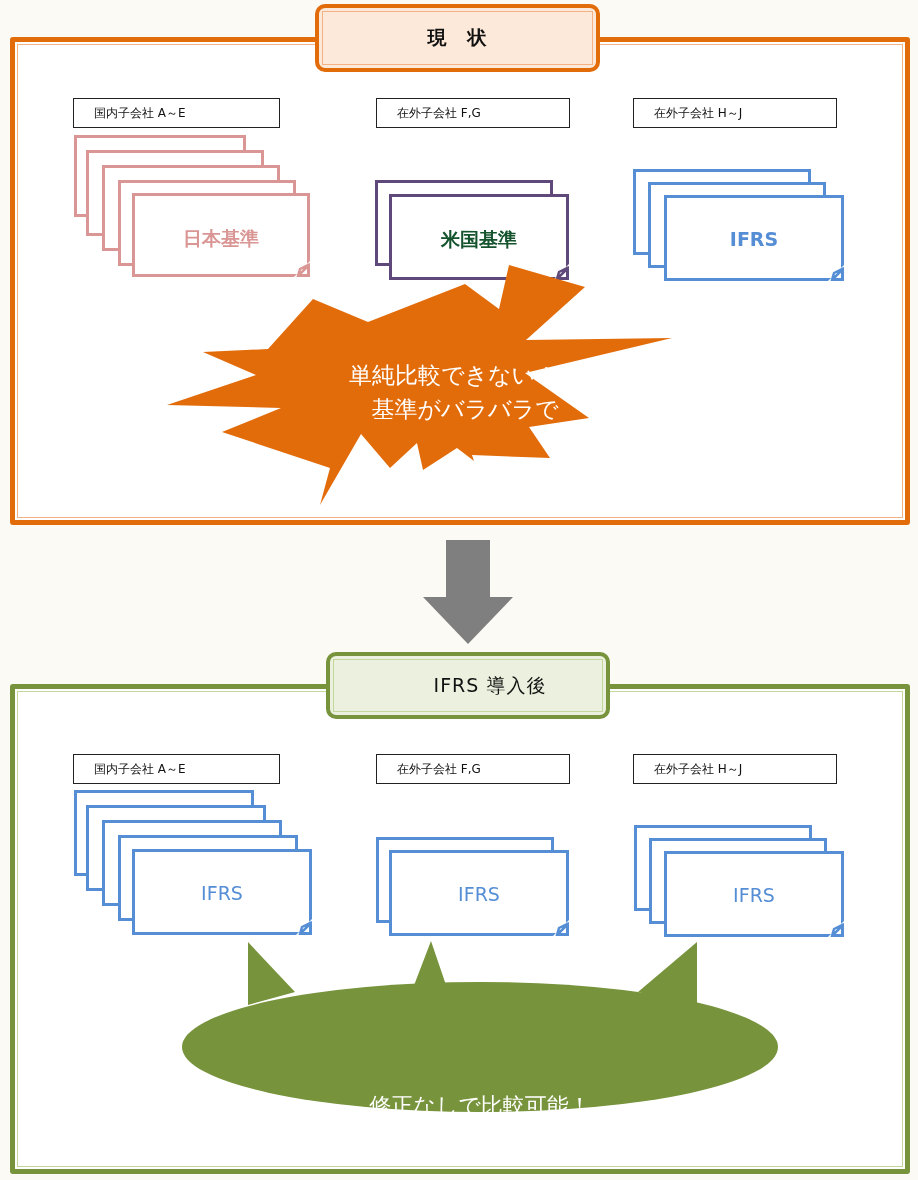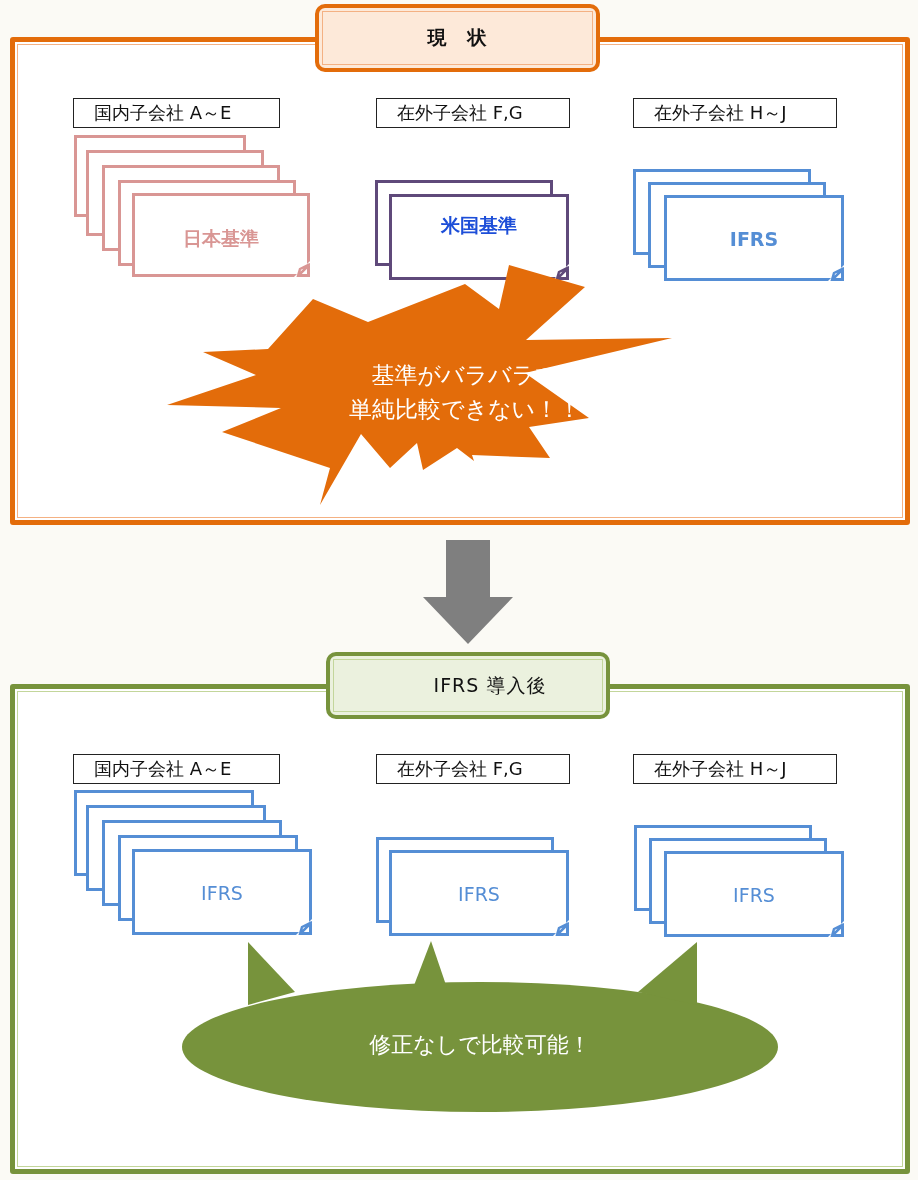--- a/index.html
+++ b/index.html
@@ -16,32 +16,32 @@
                display:flex; align-items:center; justify-content:center;
                font-size:19px; font-weight:bold; color:#111; }
   .title-box .inner { position:absolute; left:3px; top:3px; right:3px; bottom:3px; }
   .title-box.orange { left:315px; top:4px; width:285px; height:68px; background:#fde9d9; border:4px solid #e36c0a; }
   .title-box.orange .inner { border:1.5px solid #f4b183; }
   .title-box.green { left:326px; top:652px; width:284px; height:67px; background:#ebf1de; border:4px solid #77933c; }
   .title-box.green .inner { border:1.5px solid #c3d69b; }
   .title-box span { position:relative; z-index:1; letter-spacing:1px; }
 
   .label-box { position:absolute; box-sizing:border-box; height:30px; background:#fff;
-               border:1.5px solid #222; font-size:18px; color:#111;
+               border:1.5px solid #222; font-size:12px; color:#111;
                display:flex; align-items:center; padding-left:20px; white-space:nowrap; }
 
   .doc { position:absolute; box-sizing:border-box; background:#fff; border-width:3px; border-style:solid; }
   .doc-text { position:absolute; left:0; right:0; text-align:center; font-size:19px; font-weight:bold; }
   .doc .curl { position:absolute; right:-3px; bottom:-3px; width:16px; height:16px; }
 
   .arrow { position:absolute; left:420px; top:540px; }
   svg.shape { position:absolute; left:0; top:0; }
   .burst-text { position:absolute; left:300px; top:358px; width:330px; text-align:center;
                 color:#fff; font-size:23px; line-height:34px; }
-  .bubble-text { position:absolute; left:260px; top:1030px; width:440px; text-align:center;
+  .bubble-text { position:absolute; left:260px; top:1091px; width:440px; text-align:center;
                  color:#fff; font-size:22px; }
 </style>
 </head>
 <body>
 
 <div class="frame orange">
     <div class="inner"></div>
   </div>
 <div class="title-box orange">
   <div class="inner"></div>
@@ -62,21 +62,21 @@
     <svg class="curl" viewBox="0 0 16 16">
         <path d="M16 0 L16 4 L4 16 L0 16 Z" fill="#fff"></path>
         <path d="M16 3 L4 15 L6 8 Z" fill="none" stroke="#d99694" stroke-width="2.5"></path>
       </svg>
   </div>
 </div>
 
 <div>
   <div class="doc" style="left:375px;top:180px;width:178px;height:86px;border-color:#5f497a;"></div>
   <div class="doc" style="left:389px;top:194px;width:180px;height:86px;border-color:#5f497a;">
-    <div class="doc-text" style="top:16px;color:#1d4ed8;">米国基準</div>
+    <div class="doc-text" style="top:30px;color:#14532d;">米国基準</div>
     <svg class="curl" viewBox="0 0 16 16">
         <path d="M16 0 L16 4 L4 16 L0 16 Z" fill="#fff"></path>
         <path d="M16 3 L4 15 L6 8 Z" fill="none" stroke="#5f497a" stroke-width="2.5"></path>
       </svg>
   </div>
 </div>
 
 <div>
   <div class="doc" style="left:633px;top:169px;width:178px;height:86px;border-color:#558ed5;"></div>
   <div class="doc" style="left:648px;top:182px;width:178px;height:86px;border-color:#558ed5;"></div>
@@ -86,22 +86,22 @@
         <path d="M16 0 L16 4 L4 16 L0 16 Z" fill="#fff"></path>
         <path d="M16 3 L4 15 L6 8 Z" fill="none" stroke="#558ed5" stroke-width="2.5"></path>
       </svg>
   </div>
 </div>
 
 <svg class="shape" width="918" height="1180" style="pointer-events:none;">
   <polygon fill="#e36c0a" points="465,284 499,309 509,265 585,287 526,340 672,338 525,373 589,418 529,427 550,458 472,455 474,461 457,448 423,470 417,443 390,468 361,434 320,505 330,468 222,432 281,408 167,405 256,375 203,352 268,349 313,299 368,322"></polygon>
 </svg>
 <div class="burst-text">
+  <div>単純比較できない！！</div>
   <div>基準がバラバラで</div>
-  <div>単純比較できない！！</div>
 </div>
 
 <svg class="arrow" width="96" height="106" viewBox="0 0 96 106">
   <polygon fill="#7f7f7f" points="26,0 70,0 70,57 93,57 48,104 3,57 26,57"></polygon>
 </svg>
 
 <div class="frame green">
     <div class="inner"></div>
   </div>
 <div class="title-box green">

